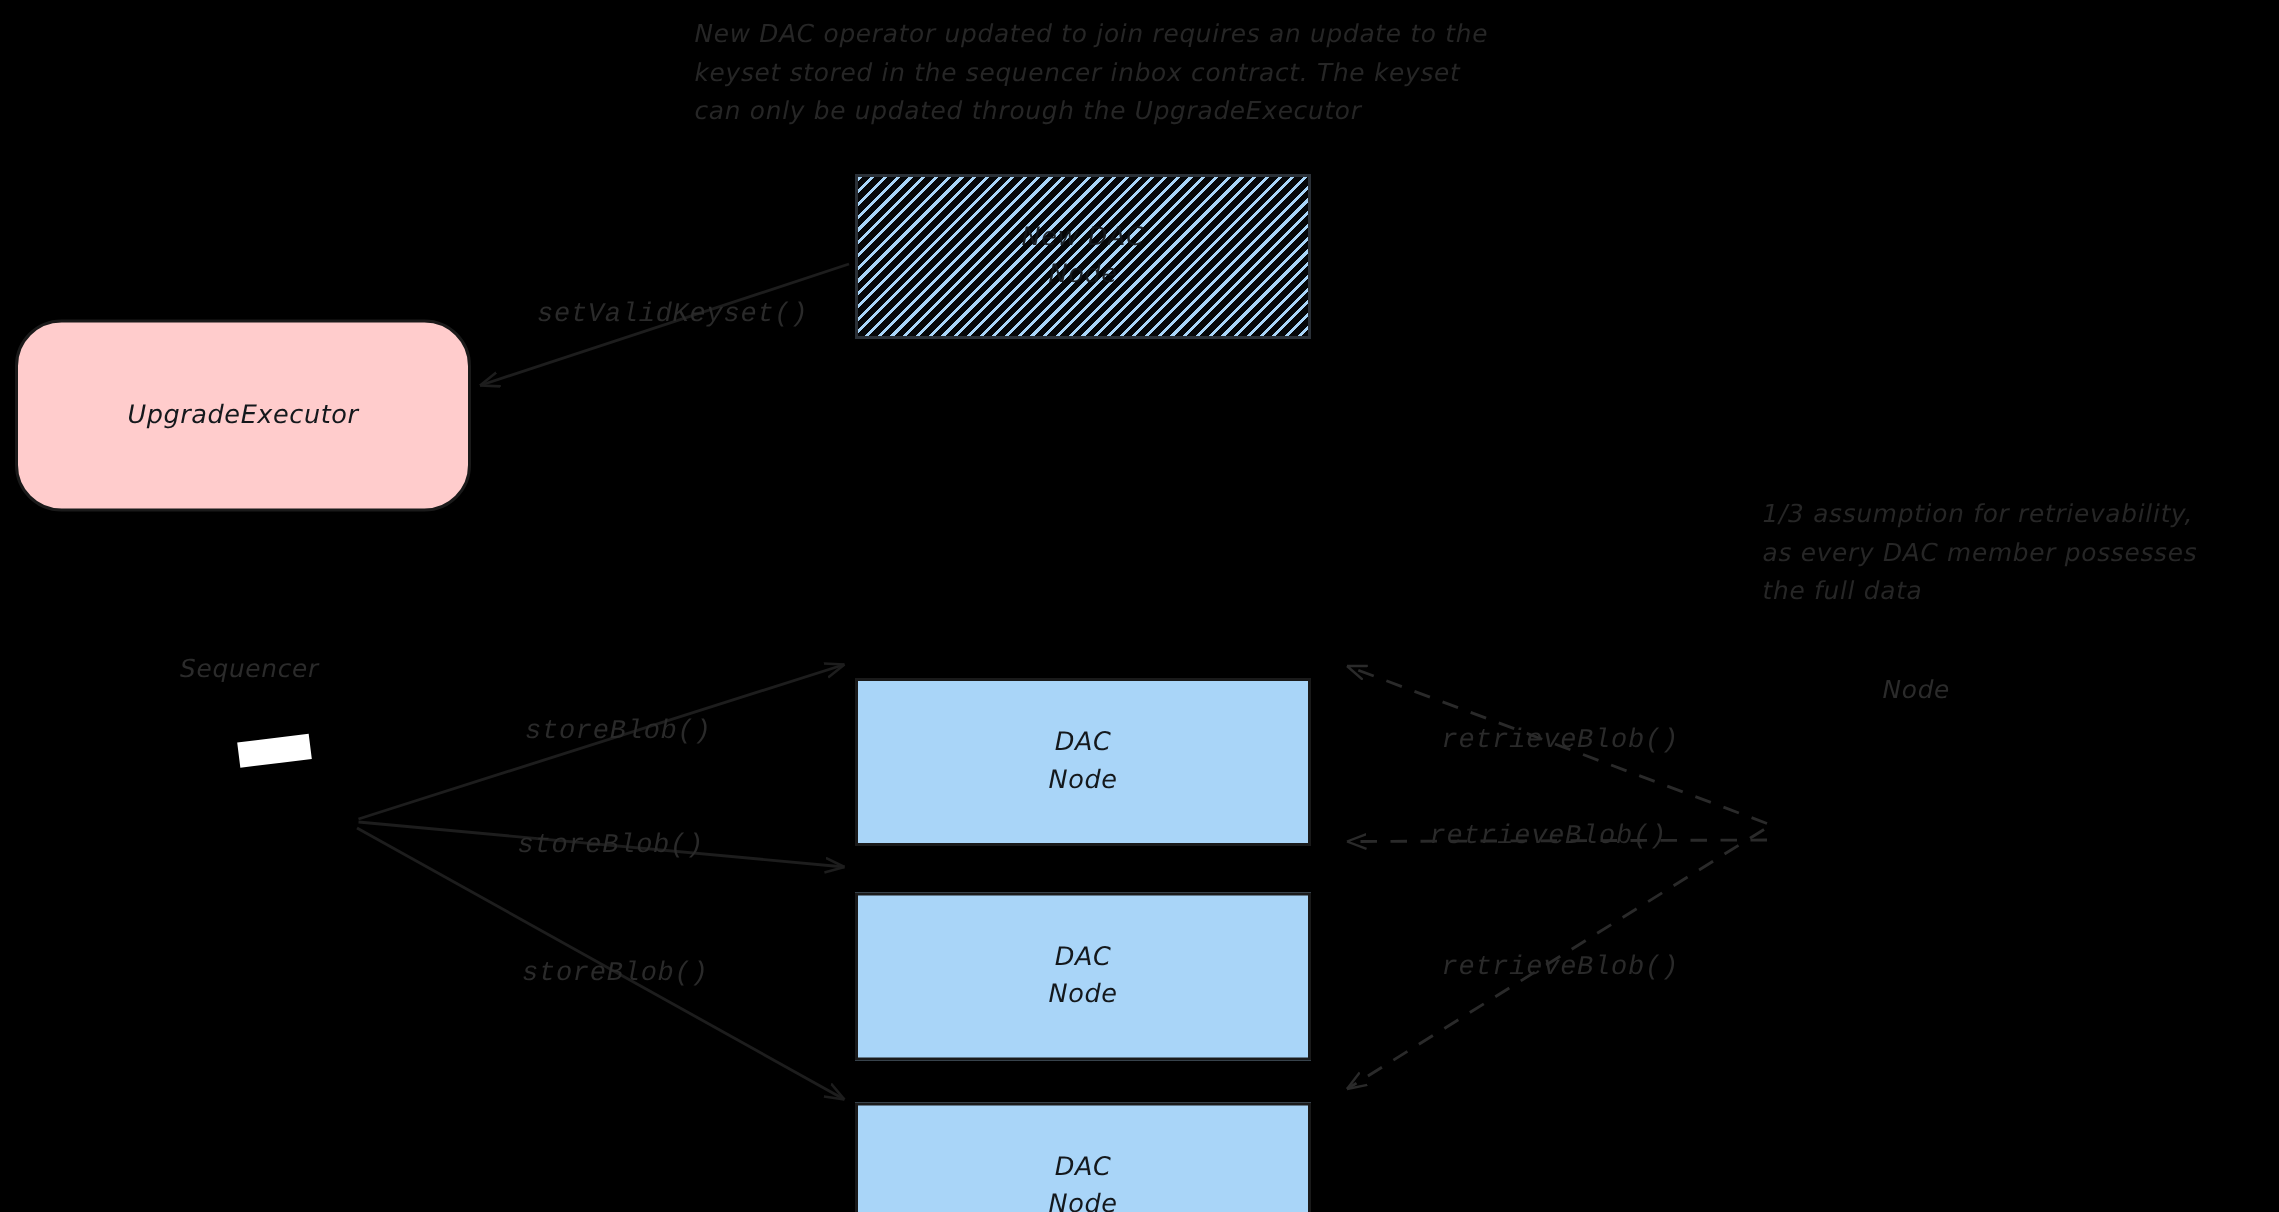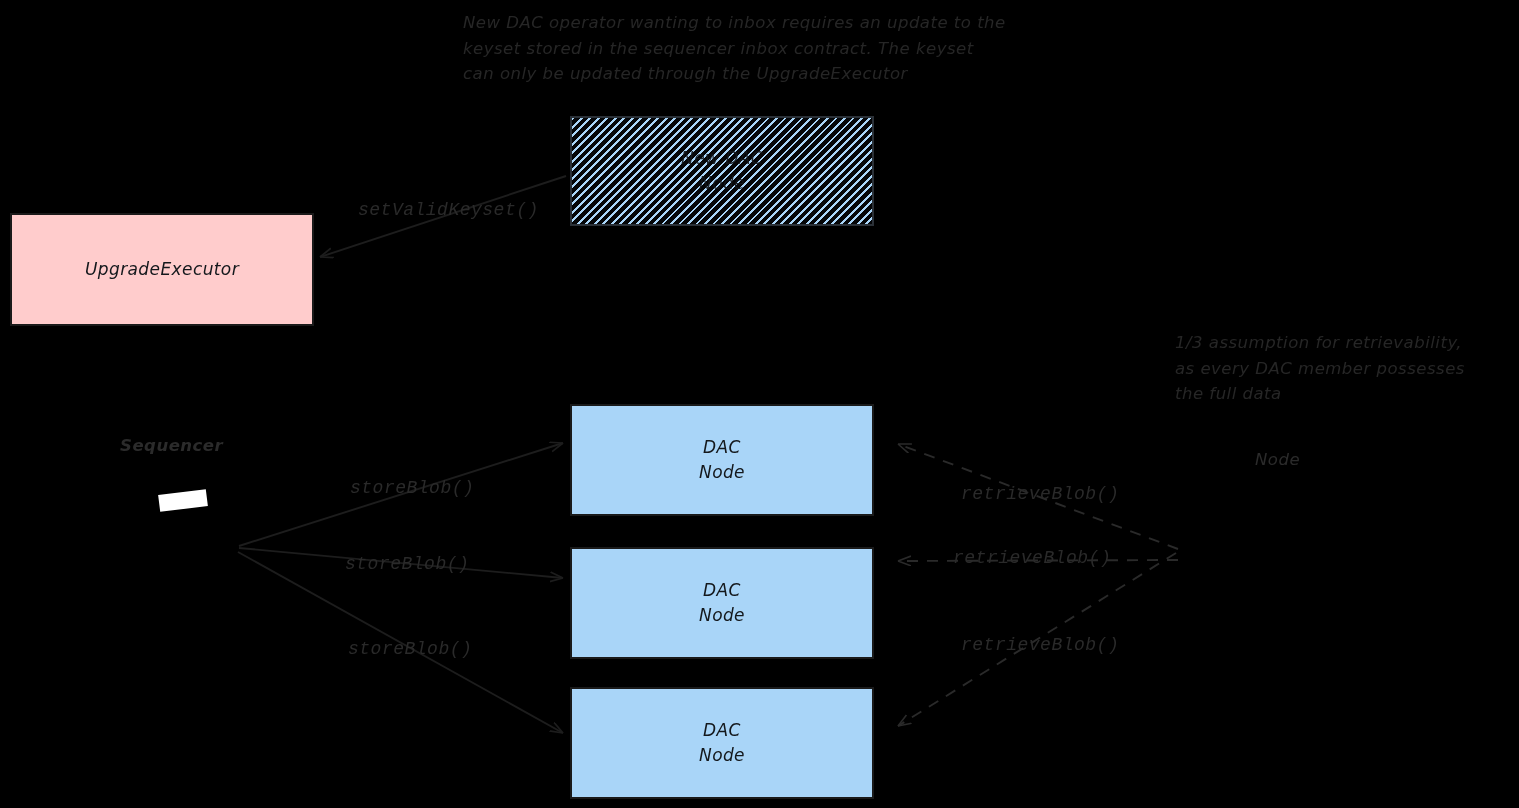--- a/index.html
+++ b/index.html
@@ -39,20 +39,21 @@
     font-family: "DejaVu Sans", sans-serif;
     font-style: italic;
     font-size: 17px;
     line-height: 25px;
     color: #14181c;
     white-space: pre-line;
     letter-spacing: 0.4px;
   }
   .dac-node {
     background: #a9d5f8;
+    margin-top: 48px;
   }
   .upgrade-executor {
     background: #ffcccc;
   }
   .new-dac-node {
     
     background-color: #050608;
     background-image: repeating-linear-gradient(
         135deg,
         #a9d5f8 0px, #a9d5f8 2px,
@@ -126,55 +127,55 @@
     <path d="M1178,549 L898,444" stroke="#2a2a2a" stroke-width="1.9" stroke-dasharray="11 9" fill="none" marker-end="url(#ahd)"></path>
     <path d="M1178,560 L898,561" stroke="#2a2a2a" stroke-width="1.9" stroke-dasharray="11 9" fill="none" marker-end="url(#ahd)"></path>
     <path d="M1176,553 L898,726" stroke="#2a2a2a" stroke-width="1.9" stroke-dasharray="11 9" fill="none" marker-end="url(#ahd)"></path>
   </svg>
 
   <div class="node-box new-dac-node" style="left:570px; top:116px; width:304px; height:110px;">
     <span class="node-label">New DAC
 Node</span>
   </div>
 
-  <div class="node-box upgrade-executor" style="left:10px; top:213px; width:304px; height:113px;">
+  <div class="node-box upgrade-executor" style="left:10px; top:213px; width:304px; height:128px;border-radius:31px;">
     <span class="node-label">UpgradeExecutor</span>
   </div>
 
   <div class="node-box dac-node" style="left:570px; top:404px; width:304px; height:112px;">
     <span class="node-label">DAC
 Node</span>
   </div>
 
   <div class="node-box dac-node" style="left:570px; top:547px; width:304px; height:112px;">
     <span class="node-label">DAC
 Node</span>
   </div>
 
   <div class="node-box dac-node" style="left:570px; top:687px; width:304px; height:112px;">
     <span class="node-label">DAC
 Node</span>
   </div>
 
-  <div class="actor-label" style="left:120px; top:436px;font-weight:bold;">Sequencer</div>
+  <div class="actor-label" style="left:120px; top:436px;">Sequencer</div>
   <div class="sequencer-glyph" style="left:159px; top:492px;"></div>
 
   <div class="actor-label" style="left:1255px; top:450px;">Node</div>
 
   <div class="edge-label" style="left:358px; top:200px;">setValidKeyset()</div>
 
   <div class="edge-label" style="left:350px; top:478px;">storeBlob()</div>
   <div class="edge-label" style="left:345px; top:554px;">storeBlob()</div>
   <div class="edge-label" style="left:348px; top:639px;">storeBlob()</div>
 
   <div class="edge-label" style="left:961px; top:484px;">retrieveBlob()</div>
   <div class="edge-label" style="left:953px; top:548px;">retrieveBlob()</div>
   <div class="edge-label" style="left:961px; top:635px;">retrieveBlob()</div>
 
-  <div class="annot" style="left:463px; top:10px; width:640px;">New DAC operator wanting to inbox requires an update to the
+  <div class="annot" style="left:463px; top:10px; width:640px;">New DAC operator updated to join requires an update to the
 keyset stored in the sequencer inbox contract. The keyset
 can only be updated through the UpgradeExecutor</div>
 
   <div class="annot" style="left:1175px; top:330px; width:350px;">1/3 assumption for retrievability,
 as every DAC member possesses
 the full data</div>
 
 
 </div>
 

